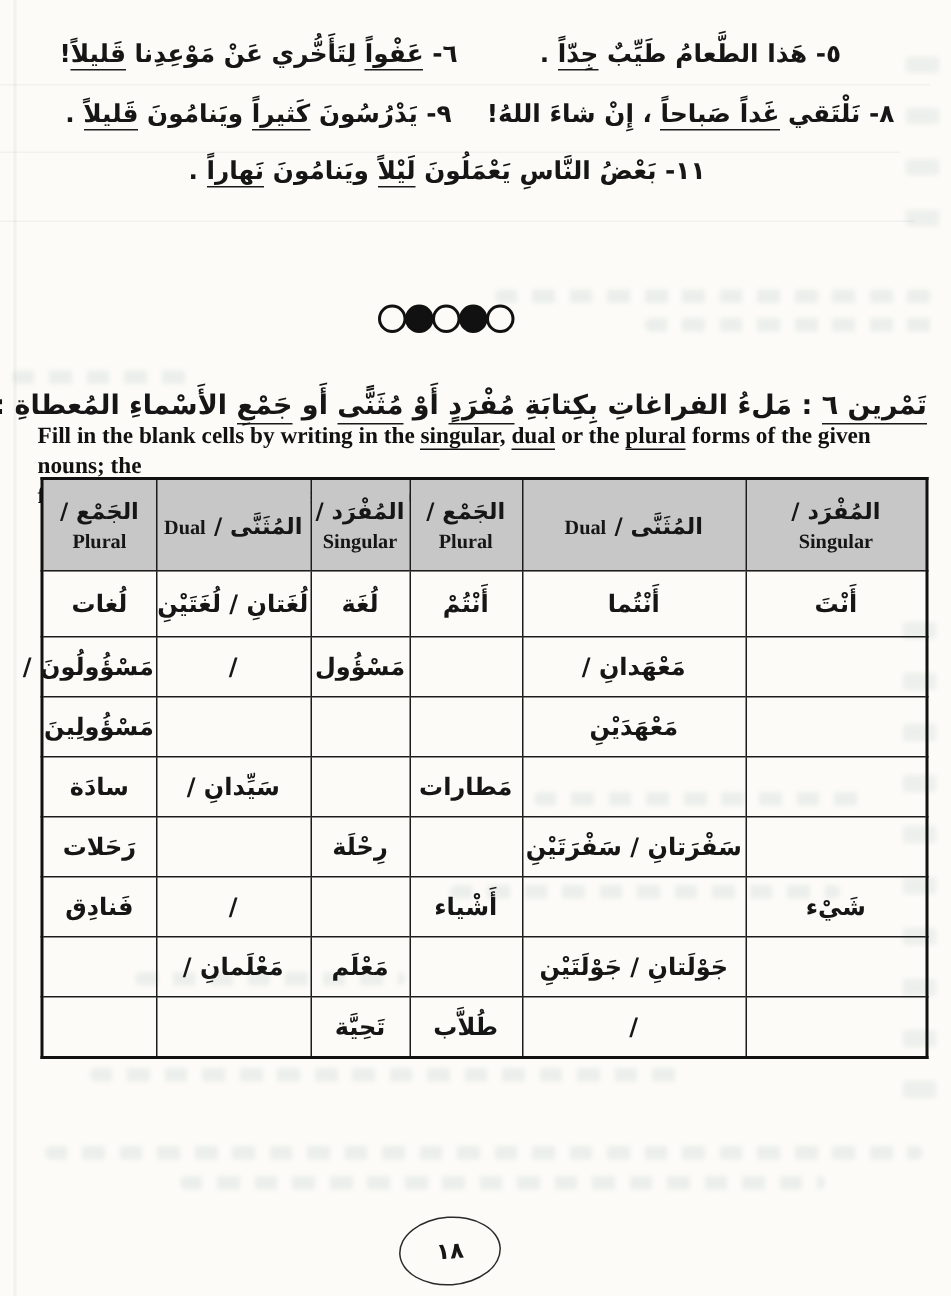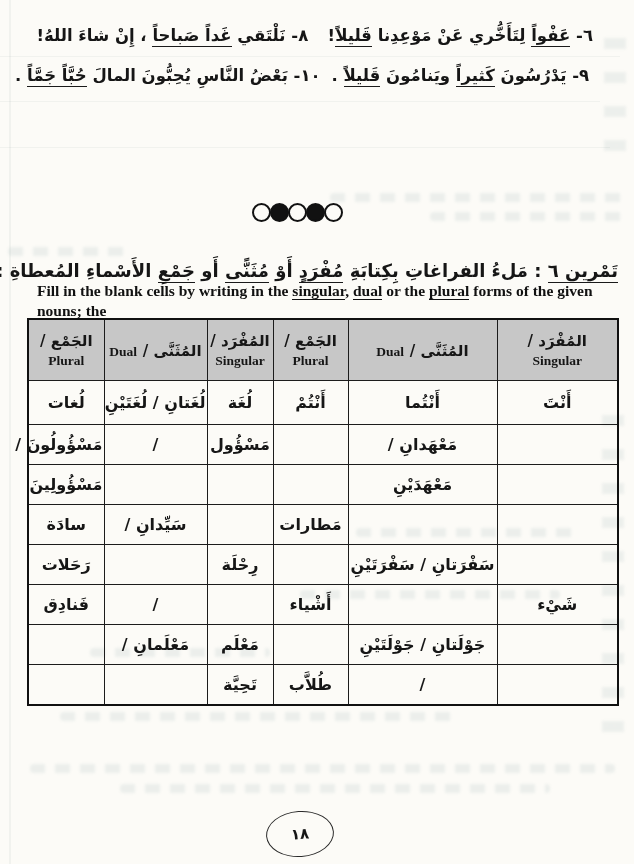--- a/index.html
+++ b/index.html
@@ -35,21 +35,20 @@
   .dot.filled{background:#111;}
   
   .ex-title{
     position:absolute;right:16px;top:237px;z-index:2;direction:rtl;
     font-weight:bold;font-size:18px;white-space:nowrap;text-align:right;margin-top:23px;
   }
   .ex-en{
     position:absolute;left:25px;top:281px;width:597px;z-index:2;
     font-family:"Liberation Serif",serif;font-weight:bold;font-size:15.5px;line-height:20px;
     color:#111;
-    margin-left:12px;
   }
   .ex-en .u{border-bottom:1.5px solid #111;padding-bottom:0;}
   
   .tbl-wrap{position:absolute;left:27px;top:318px;z-index:2;}
   table{border-collapse:collapse;table-layout:fixed;width:590px;direction:rtl;
         border:2.4px solid #111;background:transparent;}
   th,td{border:1.3px solid #1c1c1c;text-align:center;vertical-align:middle;overflow:visible;}
   th{
     background:#c7c7c7;height:56px;font-weight:bold;padding:2px 2px;
   }
@@ -81,24 +80,25 @@
 <div class="bleed bleed-h" style="left:8px;top:247px;width:118px;"></div>
 <div class="bleed bleed-v" style="left:602px;top:392px;height:340px;"></div>
 <div class="bleed bleed-h" style="left:356px;top:528px;width:220px;"></div>
 <div class="bleed bleed-h" style="left:300px;top:590px;width:260px;"></div>
 <div class="bleed bleed-h" style="left:90px;top:648px;width:180px;"></div>
 <div class="bleed bleed-h" style="left:60px;top:712px;width:400px;"></div>
 <div class="bleed bleed-h" style="left:30px;top:764px;width:585px;"></div>
 <div class="bleed bleed-h" style="left:120px;top:784px;width:430px;"></div>
 
 <div class="sentences">
+    <div class="sentence"><span>٥- هَذا الطَّعامُ طَيِّبٌ </span><span class="u">جِدّاً</span><span> .</span></div>
     <div class="sentence"><span>٦- </span><span class="u">عَفْواً</span><span> لِتَأَخُّري عَنْ مَوْعِدِنا </span><span class="u">قَليلاً</span><span>!</span></div>
     <div class="sentence"><span>٨- نَلْتَقي </span><span class="u">غَداً صَباحاً</span><span> ، إِنْ شاءَ اللهُ!</span></div>
     <div class="sentence"><span>٩- يَدْرُسُونَ </span><span class="u">كَثيراً</span><span> ويَنامُونَ </span><span class="u">قَليلاً</span><span> .</span></div>
-    <div class="sentence"><span>١٠- بَعْضُ النَّاسِ يُحِبُّونَ المالَ </span><span class="u">حُبَّاً جَمَّاً</span><span> .</span></div>
+    <div class="sentence full"><span>١١- بَعْضُ النَّاسِ يَعْمَلُونَ </span><span class="u">لَيْلاً</span><span> ويَنامُونَ </span><span class="u">نَهاراً</span><span> .</span></div>
   </div>
 
 <div class="dots">
     <span class="dot"></span>
     <span class="dot filled"></span>
     <span class="dot"></span>
     <span class="dot filled"></span>
     <span class="dot"></span>
   </div>
 

